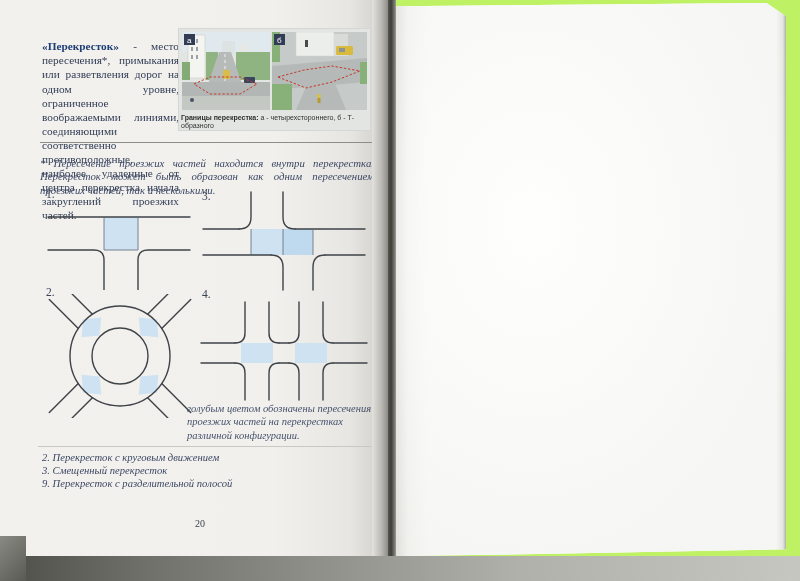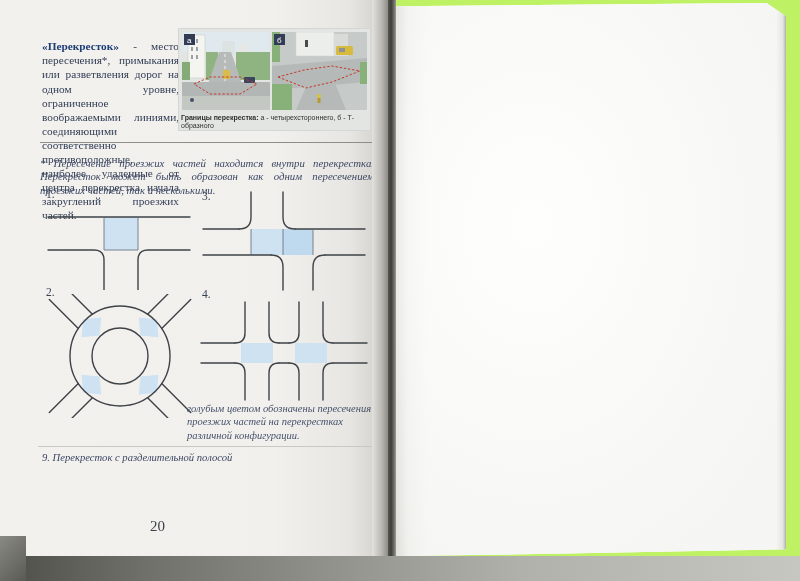--- a/index.html
+++ b/index.html
@@ -60,22 +60,22 @@
     font-size:10.8px;line-height:13.6px;font-style:italic;color:#3c4763;text-align:justify;
   }
   .dia-label{position:absolute;font-size:11.5px;color:#3a4254;}
   .note{
     position:absolute;left:187px;top:391px;width:188px;
     font-size:10.5px;line-height:13.8px;font-style:italic;color:#46516b;
   }
   .legend-divider{position:absolute;left:38px;top:446px;width:334px;height:1px;background:#c9c9c4;}
   .legend{position:absolute;left:42px;top:451px;width:300px;font-size:10.6px;line-height:13px;
     font-style:italic;color:#3c4763;}
-  .page-number{position:absolute;left:150px;top:518px;width:100px;
-    font-size:15px;color:#3a3f4a;}
+  .page-number{position:absolute;left:150px;top:518px;width:100px;text-align:center;
+    font-size:10px;color:#3a3f4a;}
 
   
   .figure-panel{
     position:absolute;left:179px;top:29px;width:191px;height:101px;
     background:#e2e5e2;box-shadow:0 0 0 1px #d4d7d3;
   }
   .photo{position:absolute;top:3px;}
   .photo-a{left:3px;}
   .photo-b{left:93px;}
   .fig-caption{
@@ -207,20 +207,22 @@
       <path class="rd" d="M100,100 V73 Q100,63 90,63"></path>
       <path class="rd" d="M124,100 V73 Q124,63 134,63"></path>
       <path class="rd" d="M2,43 H36 M80,43 H90 M134,43 H168"></path>
       <path class="rd" d="M2,63 H36 M80,63 H90 M134,63 H168"></path>
     </svg>
 
     <p class="note">голубым цветом обозначены пересечения проезжих частей на перекрестках различной конфигурации.</p>
 
     <div class="legend-divider"></div>
     <div class="legend">
+      <div>2. Перекресток с круговым движением</div>
+      <div>3. Смещенный перекресток</div>
       <div>9. Перекресток с разделительной полосой</div>
     </div>
 
     <div class="page-number">20</div>
   </div>
 
   <div class="page-edge"></div>
   <div class="spine"></div>
 
   <div class="right-page">

